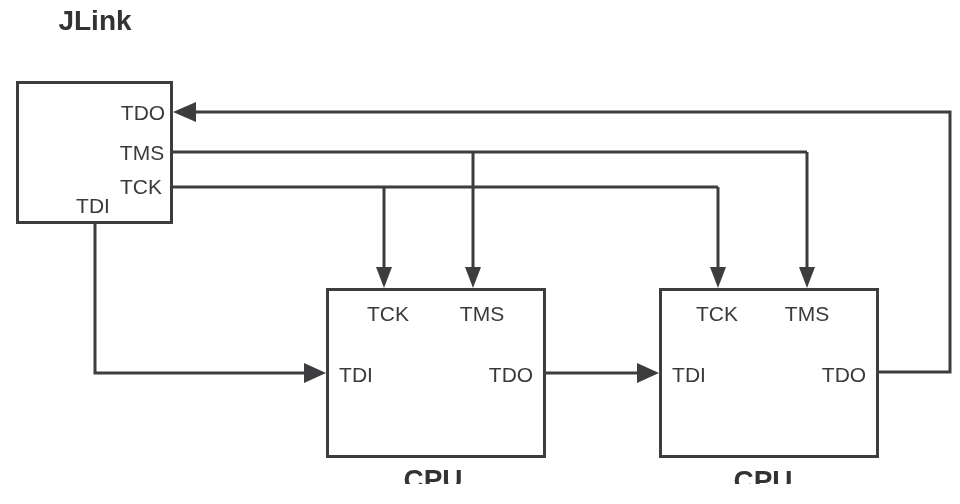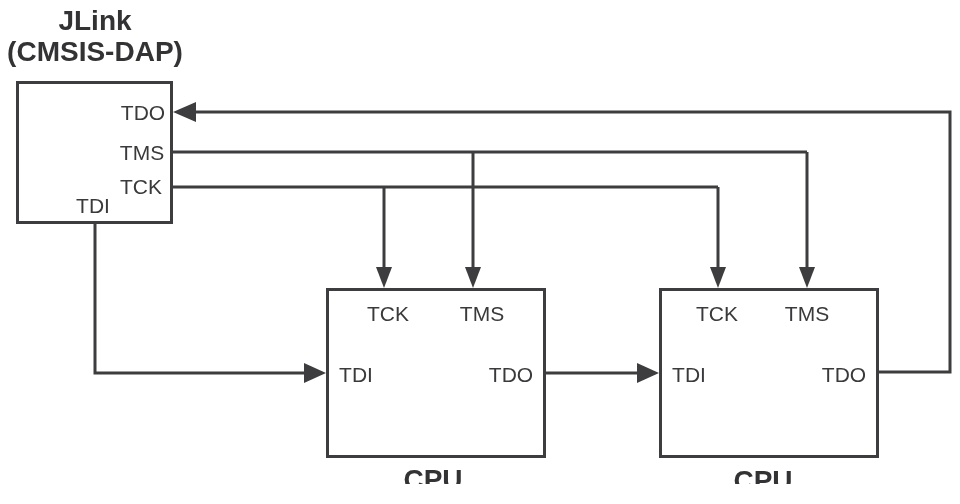--- a/index.html
+++ b/index.html
@@ -89,21 +89,20 @@
       <polygon points="384,288 376,267 392,267"></polygon>
       <polygon points="473,288 465,267 481,267"></polygon>
       <polygon points="718,288 710,267 726,267"></polygon>
       <polygon points="807,288 799,267 815,267"></polygon>
       <polygon points="326,373 304,363 304,383"></polygon>
       <polygon points="659,373 637,363 637,383"></polygon>
     </g>
   </svg>
 
   <div class="lbl bold t-line1">JLink</div>
-  <div class="lbl bold t-line2">(CMSIS-DAP)</div>
   <div class="box jlink-box"></div>
   <div class="lbl p-tdo">TDO</div>
   <div class="lbl p-tms">TMS</div>
   <div class="lbl p-tck">TCK</div>
   <div class="lbl p-tdi">TDI</div>
 
   <div class="box cpu1-box"></div>
   <div class="lbl c1-tck">TCK</div>
   <div class="lbl c1-tms">TMS</div>
   <div class="lbl c1-tdi">TDI</div>

